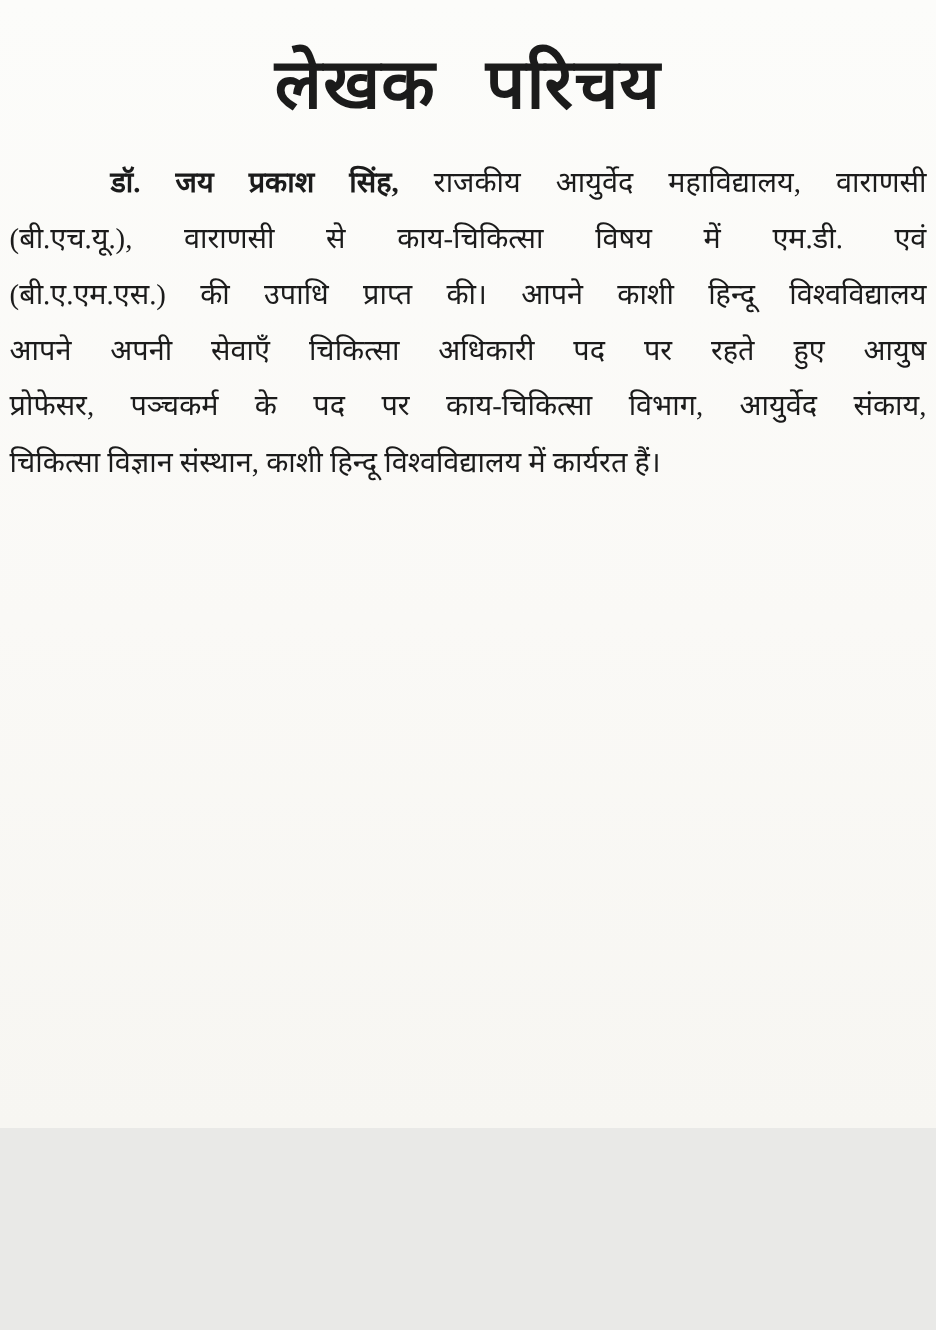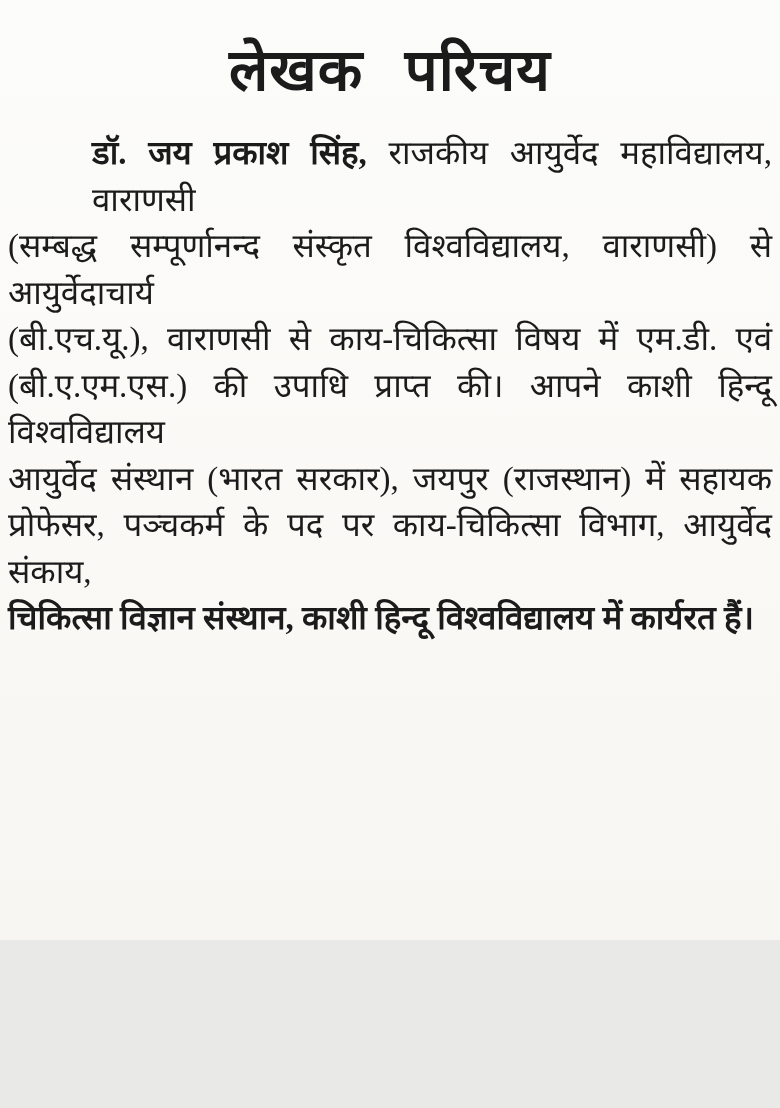--- a/index.html
+++ b/index.html
@@ -22,51 +22,49 @@
   .title {
     text-align: center;
     font-size: 58px;
     font-weight: 700;
     line-height: 74px;
     word-spacing: 26px;
     letter-spacing: 1px;
     margin: 0 0 22px 0;
   }
   .para {
-    font-size: 33px;
+    font-size: 24px;
     line-height: 46.5px;
     margin: 0;
   }
   .line {
     text-align: justify;
     text-align-last: justify;
     white-space: normal;
   }
   .line.first {
     padding-left: 84px;
   }
   .line.last {
     text-align: left;
     text-align-last: left;
-    font-weight: bold;
   }
   .lead {
     font-weight: 700;
   }
 </style>
 </head>
 <body>
 
 <div class="page">
 
   <h1 class="title">लेखक परिचय</h1>
 
   <div class="para">
     <div class="line first"><span class="lead">डॉ. जय प्रकाश सिंह,</span><span> राजकीय आयुर्वेद महाविद्यालय, वाराणसी</span></div>
-    <div class="line">(सम्बद्ध सम्पूर्णानन्द संस्कृत विश्वविद्यालय, वाराणसी) से आयुर्वेदाचार्य</div>
     <div class="line">(बी.एच.यू.), वाराणसी से काय-चिकित्सा विषय में एम.डी. एवं</div>
     <div class="line">(बी.ए.एम.एस.) की उपाधि प्राप्त की। आपने काशी हिन्दू विश्वविद्यालय</div>
-    <div class="line">आयुर्वेद संस्थान (भारत सरकार), जयपुर (राजस्थान) में सहायक</div>
+    <div class="line">आपने अपनी सेवाएँ चिकित्सा अधिकारी पद पर रहते हुए आयुष</div>
     <div class="line">प्रोफेसर, पञ्चकर्म के पद पर काय-चिकित्सा विभाग, आयुर्वेद संकाय,</div>
     <div class="line last">चिकित्सा विज्ञान संस्थान, काशी हिन्दू विश्वविद्यालय में कार्यरत हैं।</div>
   </div>
 
 </div>
 
 </body></html>

